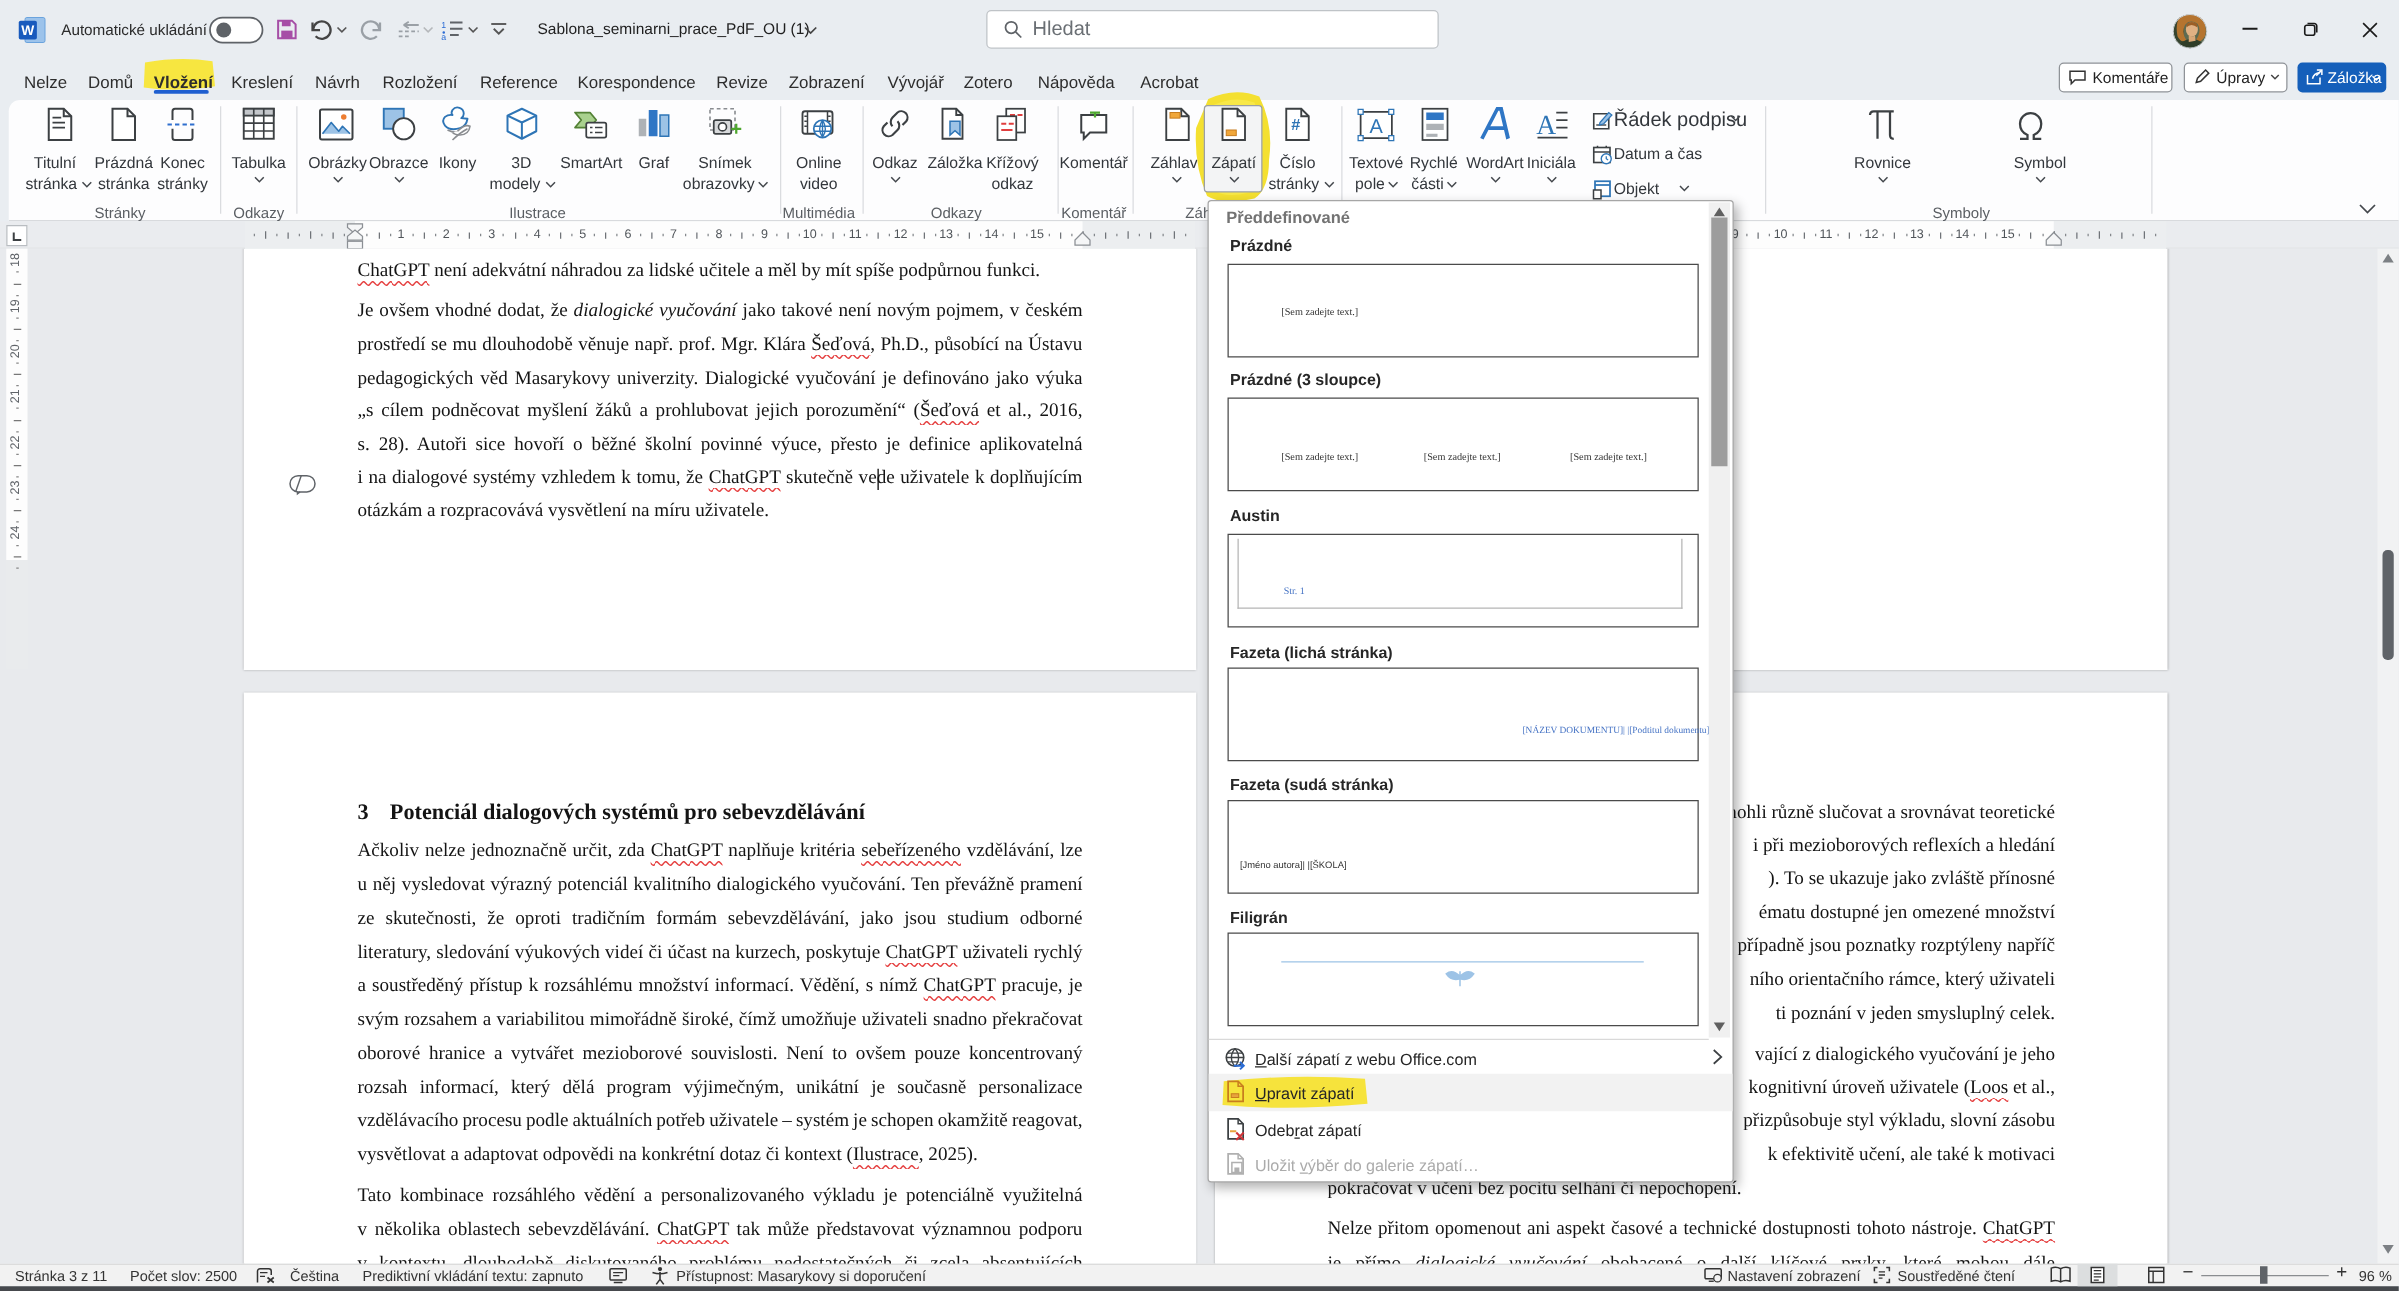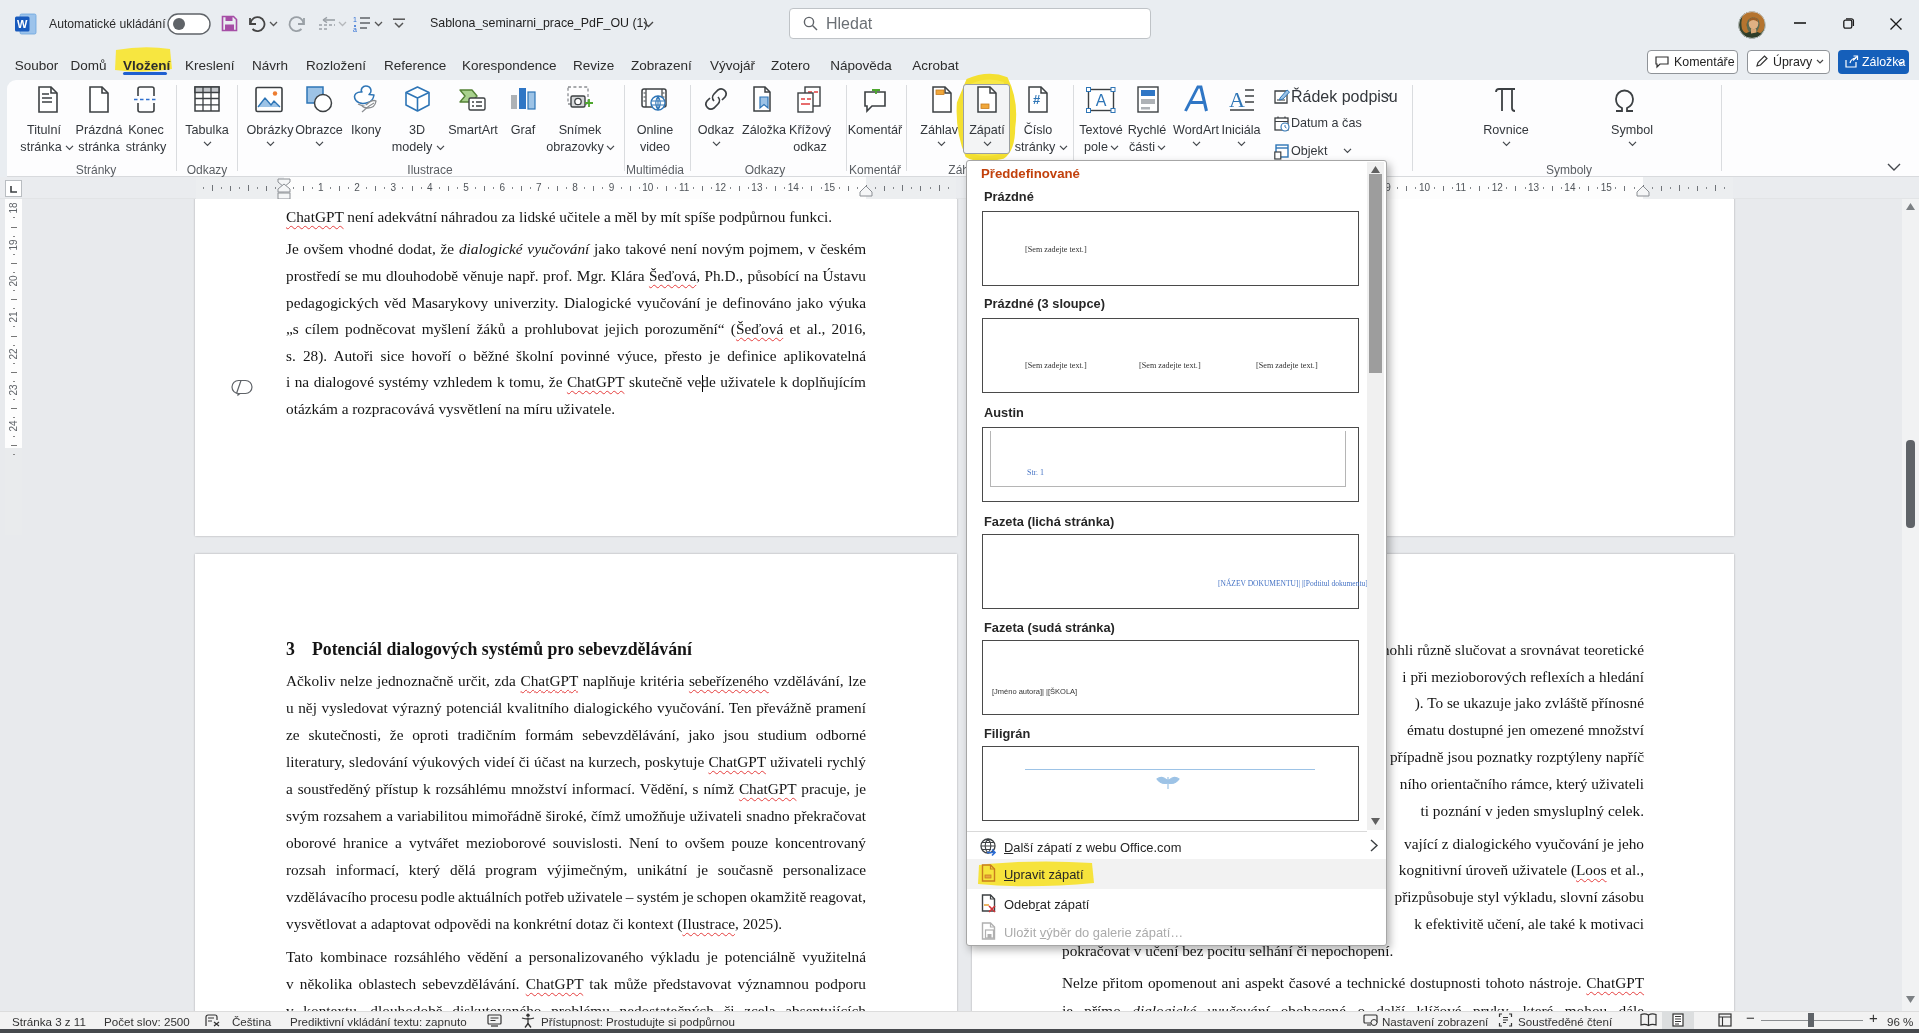--- a/index.html
+++ b/index.html
@@ -113,21 +113,21 @@
     <rect x="0.8" y="2.2" width="8" height="8" rx="1.6" fill="none" stroke="#1a1a1a" stroke-width="1.3"></rect>
     <path d="M3 0.8 h5.4 a2 2 0 0 1 2 2 V8" fill="none" stroke="#1a1a1a" stroke-width="1.3"></path>
   </svg>
 <svg class="abs" style="left:1890px;top:18px" width="12" height="12" viewBox="0 0 12 12">
     <path d="M0.5 0.5 L11.5 11.5 M11.5 0.5 L0.5 11.5" stroke="#1a1a1a" stroke-width="1.3"></path>
   </svg>
 <div id="tabsrow"></div>
 <svg class="abs" style="left:108px;top:44px" width="70" height="32" viewBox="0 0 70 32">
 <path d="M8 6 Q36 1 62 5 L64 25 Q34 30 7 26 Z" fill="#f8e636" opacity="0.95"></path>
   </svg>
-<div class="tab" style="left:12px;width:49px;">Soubor</div>
+<div class="tab" style="left:12px;width:49px;">Nelze</div>
 <div class="tab" style="left:69px;width:39px;">Domů</div>
 <div class="tab" style="left:123px;width:44px;font-weight:700;">Vložení</div>
 <div class="tab" style="left:185px;width:48px;">Kreslení</div>
 <div class="tab" style="left:251px;width:38px;">Návrh</div>
 <div class="tab" style="left:306px;width:59px;">Rozložení</div>
 <div class="tab" style="left:384px;width:56px;">Reference</div>
 <div class="tab" style="left:462px;width:90px;">Korespondence</div>
 <div class="tab" style="left:573px;width:38px;">Revize</div>
 <div class="tab" style="left:631px;width:59px;">Zobrazení</div>
 <div class="tab" style="left:710px;width:43px;">Vývojář</div>
@@ -684,21 +684,21 @@
 <div class="dline" style="left:1062px;top:997.3px;width:582px;word-spacing:7.51px">je přímo <i>dialogické vyučování</i> obohacené o další klíčové prvky, které mohou dále</div>
 <div class="abs" style="left:1902px;top:199px;width:17px;height:812px;background:#f1f2f3"></div>
 <svg class="abs" style="left:1906px;top:203px" width="9" height="7" viewBox="0 0 9 7">
     <path d="M4.5 0 L9 7 H0 Z" fill="#7c8084"></path>
   </svg>
 <div class="abs" style="left:1906px;top:440px;width:9px;height:88px;background:#5f6368;border-radius:4px"></div>
 <svg class="abs" style="left:1906px;top:996px" width="9" height="7" viewBox="0 0 9 7">
     <path d="M4.5 7 L9 0 H0 Z" fill="#7c8084"></path>
   </svg>
 <div id="panel"></div>
-<div class="tx" style="left:981px;top:166px;font-size:13.2px;font-weight:700;color:#c2410c">Předdefinované</div>
+<div class="tx" style="left:981px;top:166px;font-size:13.2px;font-weight:700;color:#737373">Předdefinované</div>
 <div class="plab" style="left:984px;top:189px">Prázdné</div>
 <div class="pvbox abs" style="left:982px;top:211px"></div>
 <div class="plab" style="left:984px;top:296px">Prázdné (3 sloupce)</div>
 <div class="pvbox abs" style="left:982px;top:318px"></div>
 <div class="plab" style="left:984px;top:405px">Austin</div>
 <div class="pvbox abs" style="left:982px;top:427px"></div>
 <div class="plab" style="left:984px;top:514px">Fazeta (lichá stránka)</div>
 <div class="pvbox abs" style="left:982px;top:534px"></div>
 <div class="plab" style="left:984px;top:620px">Fazeta (sudá stránka)</div>
 <div class="pvbox abs" style="left:982px;top:640px"></div>
@@ -771,21 +771,21 @@
 <div class="sbt" style="left:290px;color:#333">Prediktivní vkládání textu: zapnuto</div>
 <svg class="abs" style="left:487px;top:1014px" width="15" height="13" viewBox="0 0 15 13">
 <rect x="1" y="1" width="13" height="9" rx="1" fill="none" stroke="#333" stroke-width="1.2"></rect>
 <path d="M3.5 4 h8 M3.5 6.5 h5" stroke="#333" stroke-width="1"></path>
 <path d="M4 12 h7" stroke="#333" stroke-width="1.2"></path>
   </svg>
 <svg class="abs" style="left:521px;top:1013px" width="14" height="15" viewBox="0 0 14 15">
 <circle cx="7" cy="2.2" r="1.7" fill="#333"></circle>
 <path d="M1 5 q6 2 12 0 M7 6.5 v4 M7 10.5 l-3 4 M7 10.5 l3 4 M7 4.5 v2" fill="none" stroke="#333" stroke-width="1.3"></path>
   </svg>
-<div class="sbt" style="left:541px;color:#333">Přístupnost: Prostudujte si podpůrnou</div>
+<div class="sbt" style="left:541px;color:#333">Přístupnost: Masarykovy si doporučení</div>
 <svg class="abs" style="left:1363px;top:1014px" width="15" height="12" viewBox="0 0 15 12">
 <rect x="1" y="1" width="13" height="8" rx="1" fill="none" stroke="#333" stroke-width="1.2"></rect>
 <circle cx="11" cy="8.5" r="3" fill="#f2f2f2" stroke="#333" stroke-width="1"></circle>
 <path d="M4 11 h4" stroke="#333" stroke-width="1.1"></path>
   </svg>
 <div class="sbt" style="left:1382px;color:#333">Nastavení zobrazení</div>
 <svg class="abs" style="left:1498px;top:1013px" width="15" height="14" viewBox="0 0 15 14">
 <path d="M4 1 H1.5 V4 M11 1 h2.5 V4 M4 13 H1.5 V10 M11 13 h2.5 v-3" fill="none" stroke="#333" stroke-width="1.2"></path>
 <path d="M5 4.5 h5 M5 7 h5 M5 9.5 h3" stroke="#333" stroke-width="1.1"></path>
   </svg>

